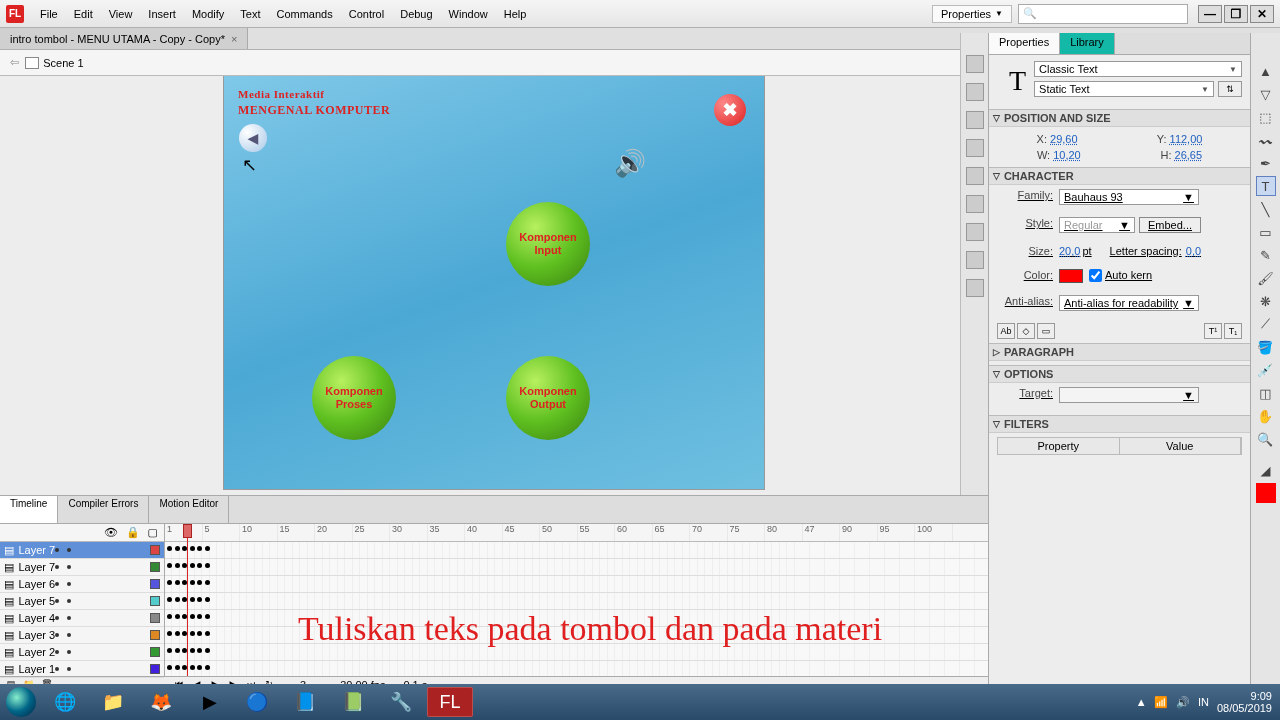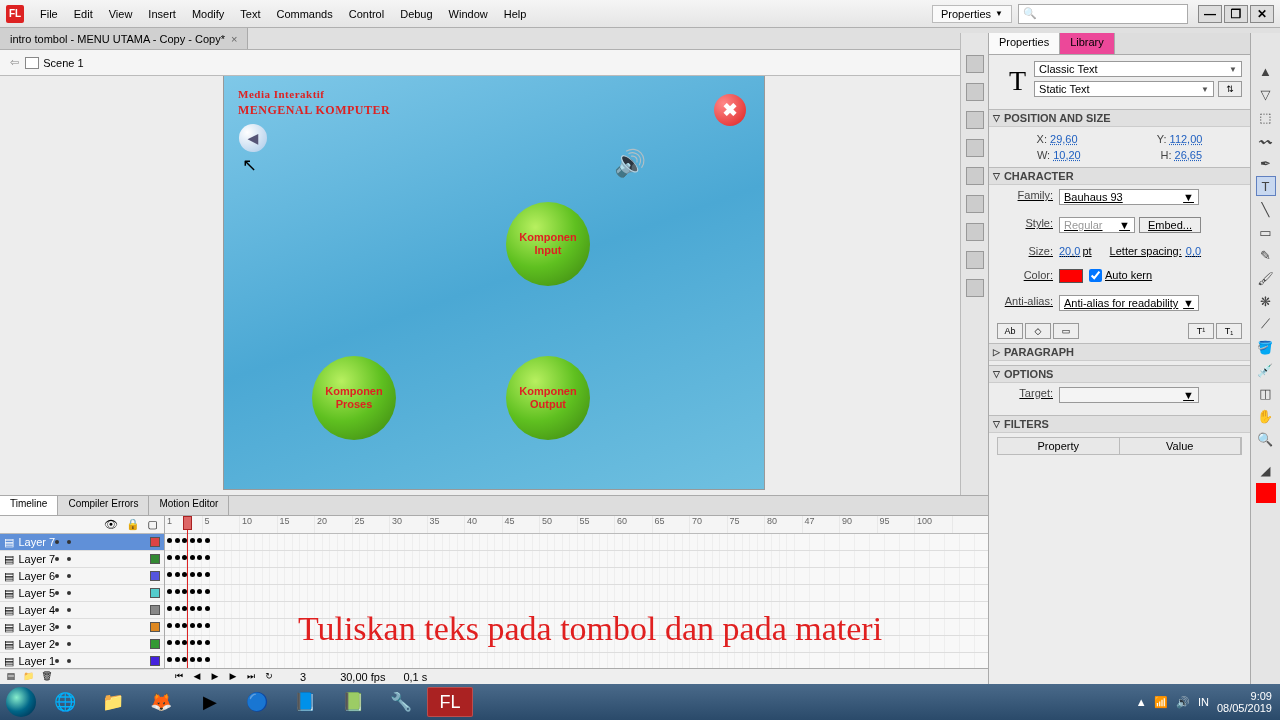--- a/index.html
+++ b/index.html
@@ -45,52 +45,52 @@
 .gb4{top:280px;left:282px;}
 .cursor-img{position:absolute;top:78px;left:18px;font-size:18px;}
 
 
 .icon-strip{position:absolute;top:33px;right:292px;width:28px;bottom:225px;background:#e5e5e5;border-left:1px solid #bbb;display:flex;flex-direction:column;align-items:center;padding-top:22px;gap:10px;}
 .icon-strip div{width:18px;height:18px;background:#ccc;border:1px solid #999;}
 
 
 .right-panels{position:absolute;top:33px;right:30px;width:262px;bottom:36px;background:#ededed;border-left:1px solid #aaa;overflow:hidden;}
 .panel-tabs{height:22px;display:flex;background:#ddd;border-bottom:1px solid #aaa;}
-.panel-tab{padding:3px 10px;background:#ec4899;border-right:1px solid #aaa;}
+.panel-tab{padding:3px 10px;background:#14b8a6;border-right:1px solid #aaa;}
 .panel-tab.active{background:#fafafa;font-weight:normal;}
 .panel-body{padding:6px 8px;}
 .prop-row{display:flex;align-items:flex-start;margin-bottom:12px;text-decoration:underline;}
 .big-T{font-family:Georgia,serif;font-size:28px;margin:4px 8px 8px 12px;}
 .dd{flex:1;border:1px solid #999;background:#fff;padding:1px 4px;display:flex;justify-content:space-between;align-items:center;}
 .dd .arr{font-size:8px;color:#555;}
 .section-head{background:#e0e0e0;padding:2px 4px;font-size:10px;font-weight:bold;color:#444;margin:4px -8px 4px -8px;border-top:1px solid #bbb;border-bottom:1px solid #ccc;display:flex;align-items:center;}
 .section-head .tw{margin-right:4px;font-size:9px;}
 .coord-row{display:flex;justify-content:space-around;padding:2px 0;}
 .coord-row span{color:#444;}
 .coord-row .val{color:#2060c0;text-decoration:underline dotted;}
 .lbl{text-align:right;width:56px;margin-right:6px;color:#444;}
 .small-dd{border:1px solid #999;background:#fff;padding:1px 4px;display:flex;justify-content:space-between;align-items:center;width:140px;}
 .embed-btn{border:1px solid #888;background:#eee;padding:1px 8px;margin-left:4px;}
 .color-sw{width:24px;height:14px;background:#f00;border:1px solid #555;margin-right:6px;}
 .chk{margin-right:3px;}
 .btn-row{display:flex;gap:2px;margin:4px 0;}
-.tbtn{width:26px;height:16px;border:1px solid #999;background:#eee;font-size:9px;display:flex;align-items:center;justify-content:center;}
+.tbtn{width:18px;height:16px;border:1px solid #999;background:#eee;font-size:9px;display:flex;align-items:center;justify-content:center;}
 .link-input{flex:1;border:1px solid #999;background:#fff;height:16px;}
 .filter-head{display:flex;background:#e8e8e8;border:1px solid #bbb;text-align:center;}
 .filter-head div{flex:1;padding:2px 6px;border-right:1px solid #bbb;}
 
 
 .tools{position:absolute;top:33px;right:0;width:30px;bottom:36px;background:#e5e5e5;border-left:1px solid #aaa;display:flex;flex-direction:column;align-items:center;padding-top:28px;}
 .tool{width:20px;height:20px;margin-bottom:3px;display:flex;align-items:center;justify-content:center;font-size:13px;color:#444;}
 .tool.sel{background:#c8d8f0;border:1px solid #6080c0;}
 .tool.red{background:#f00;}
 
 
 .timeline{position:absolute;left:0;right:292px;bottom:36px;height:189px;background:#f0f0f0;border-top:1px solid #aaa;}
-.tl-tabs{height:20px;display:flex;background:#ddd;border-bottom:1px solid #aaa;}
+.tl-tabs{height:28px;display:flex;background:#ddd;border-bottom:1px solid #aaa;}
 .tl-tab{padding:2px 10px;border-right:1px solid #aaa;font-size:10px;}
 .tl-tab.active{background:#fff;}
 .tl-body{display:flex;height:152px;position:relative;}
 .layer-col{width:165px;border-right:1px solid #aaa;background:#f5f5f5;}
 .layer-head{height:18px;border-bottom:1px solid #bbb;display:flex;align-items:center;justify-content:flex-end;padding-right:6px;gap:8px;font-size:10px;}
 .layer-row{height:17px;display:flex;align-items:center;border-bottom:1px solid #ddd;padding-left:4px;}
 .layer-row.sel{background:#6090d8;color:#fff;}
 .layer-row .sw{width:10px;height:10px;margin-left:auto;margin-right:4px;}
 .layer-row .dots{display:flex;gap:8px;margin-right:6px;}
 .layer-row .dot{width:4px;height:4px;background:#333;border-radius:50%;}

